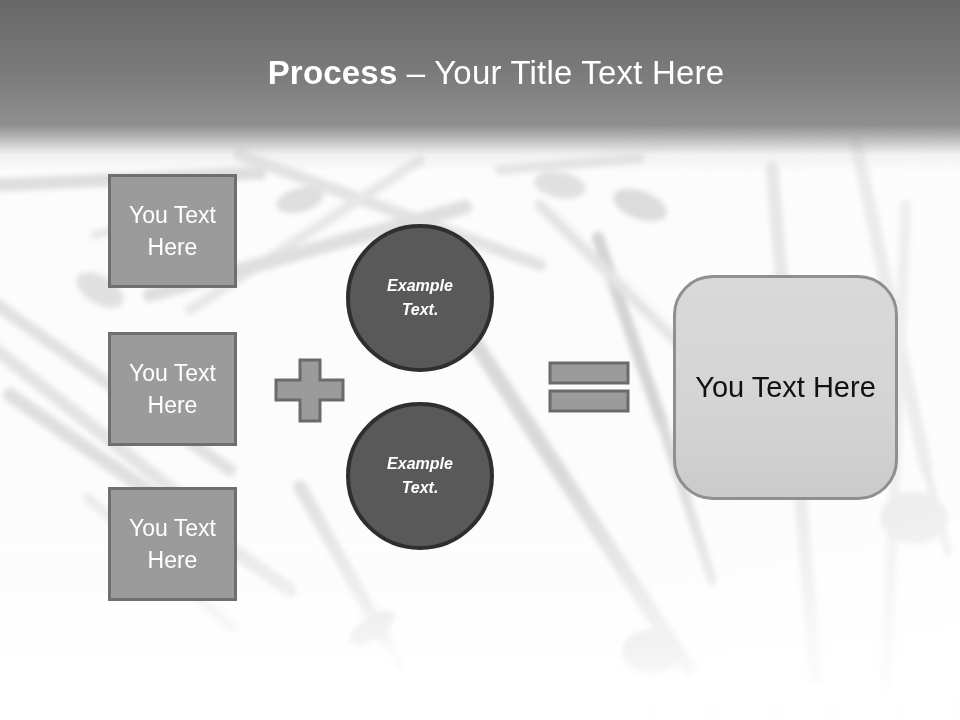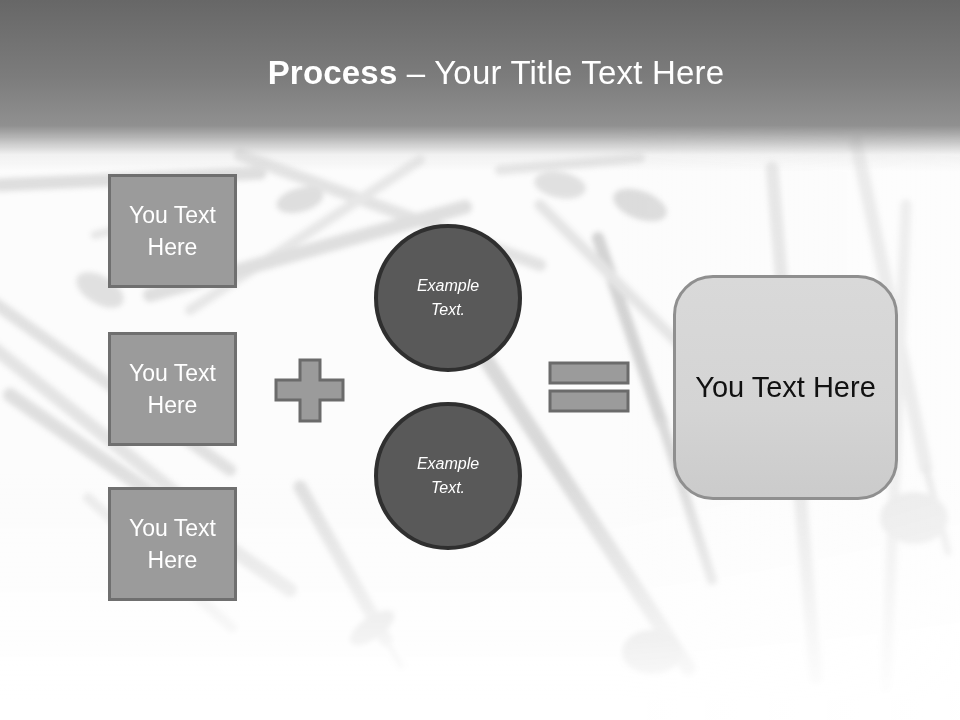--- a/index.html
+++ b/index.html
@@ -39,27 +39,27 @@
     box-sizing:border-box;
     background:var(--box-fill);
     border:3px solid var(--box-border);
     color:var(--box-text);
     display:flex; align-items:center; justify-content:center;
     text-align:center; font-size:23px; line-height:1.4;
     padding:0 12px;
   }
   .pbox.b1{top:174px;} .pbox.b2{top:332px;} .pbox.b3{top:487px;}
   .circle{
-    position:absolute; left:374px; width:148px; height:148px;
+    position:absolute; left:346px; width:148px; height:148px;
     box-sizing:border-box; border-radius:50%;
     background:var(--circle-fill);
     border:4px solid var(--circle-border);
     color:var(--circle-text);
     display:flex; align-items:center; justify-content:flex-end;
-    text-align:center; font-size:16px; font-weight:400; font-style:italic;
+    text-align:center; font-size:16px; font-weight:700; font-style:italic;
     line-height:1.5; padding:0 30px;
   }
   .circle.c1{top:224px;} .circle.c2{top:402px;}
   .op{position:absolute;}
   .op.plus{left:274px; top:357px;}
   .op.equals{left:548px; top:361px;}
   .result{
     position:absolute; left:673px; top:275px; width:225px; height:225px;
     box-sizing:border-box; border-radius:40px;
     background:linear-gradient(to bottom,#d9d9d9, var(--result-fill) 60%, #cbcbcb);

